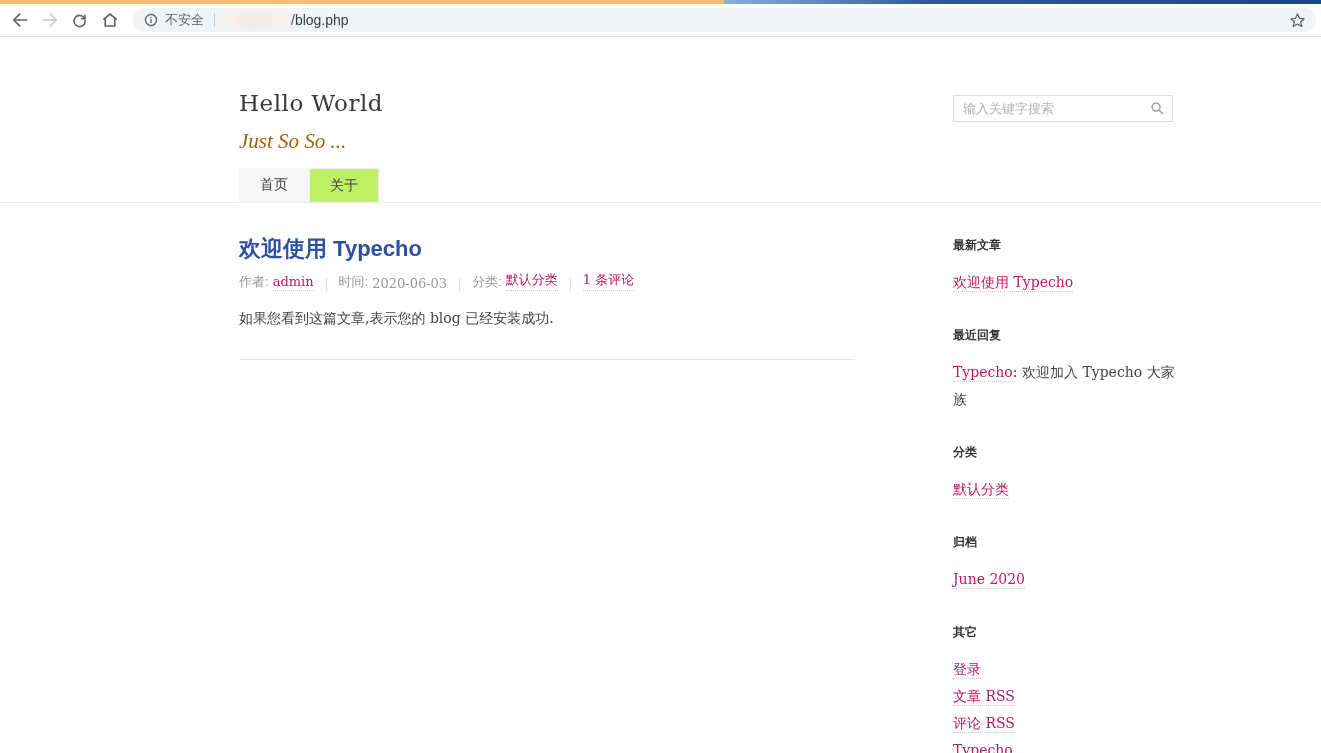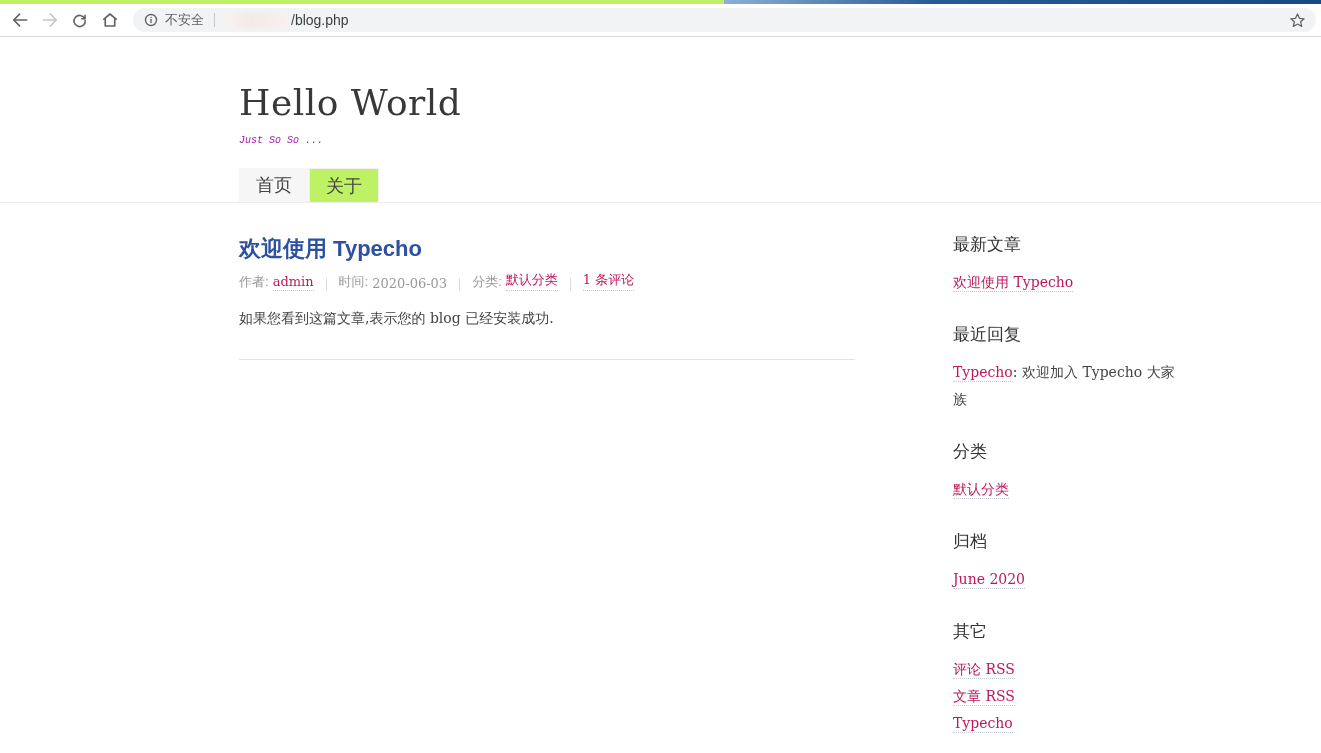--- a/index.html
+++ b/index.html
@@ -5,21 +5,21 @@
   * { box-sizing: border-box; }
   html,body { margin:0; padding:0; }
   body {
     width:1321px; height:753px; position:relative; overflow:hidden;
     background:#fff; font-family:"Liberation Sans", sans-serif;
     -webkit-font-smoothing:antialiased;
   }
   .serif { font-family:"DejaVu Serif","Liberation Serif",serif; }
 
   
-  .chrome { position:absolute; top:0; left:0; width:100%; height:37px; background:#bef264; z-index:10; }
+  .chrome { position:absolute; top:0; left:0; width:100%; height:37px; background:#fdba74; z-index:10; }
   .theme-strip { position:absolute; top:0; left:724px; right:0; height:4px;
     background:linear-gradient(to right,#8cb0d6 0%,#2a5a94 35%,#174a80 100%); }
   .toolbar { position:absolute; top:4px; left:0; right:0; height:33px;
     display:flex; align-items:center; background:#fff; border-bottom:1px solid #d9dadc; }
   .nav-btn { width:27px; height:28px; margin-left:3px; display:flex; align-items:center; justify-content:center;
     color:#5f6368; border-radius:50%; }
   .nav-btn:first-child { margin-left:6px; }
   .nav-btn.disabled { color:#c4c7cb; }
   .omnibox { position:absolute; left:133px; right:5px; top:4px; height:24px;
     background:#f1f3f4; border-radius:12px; display:flex; align-items:center; }
@@ -32,50 +32,50 @@
   .url-text { font-size:14px; color:#3c4043; margin-left:2px; }
   .omni-spacer { flex:1; }
   .star-btn { width:26px; height:24px; display:flex; align-items:center; justify-content:center;
     color:#5f6368; margin-right:6px; }
 
   
   .page { position:absolute; top:37px; left:0; width:100%; height:716px; background:#fff; }
   .header-rule { position:absolute; top:165px; left:0; width:100%; height:1px; background:#ededee; }
   .container { position:relative; margin-left:239px; width:934px; }
 
-  .site-title { margin:0; padding-top:44px; line-height:44px; font-size:36px; font-weight:400;
+  .site-title { margin:0; padding-top:44px; line-height:44px; font-size:23px; font-weight:400;
     color:#383838; font-family:"DejaVu Serif","Liberation Serif",serif; letter-spacing:.5px; }
-  .site-subtitle { margin:6px 0 0; line-height:20px; font-size:10px; font-style:italic; color:#a21caf;
-    font-family:Liberation Mono, monospace; }
+  .site-subtitle { margin:6px 0 0; line-height:20px; font-size:21px; font-style:italic; color:#a16207;
+    font-family:Liberation Serif, serif; }
 
   .search { position:absolute; top:58px; left:714px; width:220px; height:27px; }
   .search input { width:100%; height:100%; border:1px solid #ddd; background:#fff;
     padding:0 30px 0 9px; font-size:13px; color:#444; outline:none; font-family:inherit; }
   .search input::placeholder { color:#b3b3b3; }
   .search .search-icon { position:absolute; right:7px; top:5px; color:#999; }
 
   .nav { margin-top:17px; display:flex; position:relative; z-index:2; }
   .tab { height:34px; width:70px; display:flex; align-items:center; justify-content:center;
-    font-size:18px; color:#444; cursor:default;font-family:Liberation Mono, monospace; }
+    font-size:14px; color:#444; cursor:default;font-family:Liberation Mono, monospace; }
   .tab.active { background:#f6f6f6; }
   .tab.plain { background:#bef264; border:1px solid #f0f0f0; border-bottom:none; }
 
   
   .main { width:616px; }
   .post-title { margin:34px 0 0; font-size:22px; line-height:26px; font-weight:700; color:#2d51a0; }
   .post-meta { margin-top:9px; display:flex; align-items:flex-end; font-size:13px; color:#999; }
   .post-meta .lbl { margin-right:4px; }
   .meta-sep { width:1px; height:13px; background:#ddd; margin:0 12px; }
   a.lnk { color:#be185d; text-decoration:none; border-bottom:1px dotted #c3cad8; padding-bottom:1px; }
   .post-body { margin-top:16px; font-size:14px; line-height:22px; color:#444; }
   .post-rule { margin:30px 0 0; border:none; border-top:1px solid #e4e4e4; width:616px; }
 
   
   .sidebar { position:absolute; left:714px; top:197px; width:222px; }
-  .sb-section h3 { margin:28px 0 13px; font-size:17px; line-height:22px; font-weight:400; color:#333; }
+  .sb-section h3 { margin:28px 0 13px; font-size:12px; line-height:22px; font-weight:700; color:#333; }
   .sb-section:first-child h3 { margin-top:0; }
   .sb-list { list-style:none; margin:0; padding:0; }
   .sb-list li { line-height:27px; font-size:14px; color:#444; }
   .sb-list a { font-family:"DejaVu Serif","Liberation Serif",serif; }
   .reply-rest { font-family:"DejaVu Serif","Liberation Serif",serif; color:#444; }
 </style>
 </head>
 <body>
 
 <div class="chrome">
@@ -129,20 +129,29 @@
 </div>
 
 <div class="page">
   <div class="header-rule"></div>
 
   <div class="container">
 
     <h1 class="site-title">Hello World</h1>
     <p class="site-subtitle">Just So So ...</p>
 
+    <div class="search">
+      <input type="text" placeholder="输入关键字搜索" style="">
+      <span class="search-icon">
+        <svg width="17" height="17" viewBox="0 0 24 24" fill="none" stroke="currentColor" stroke-width="2" stroke-linecap="round">
+            <circle cx="10" cy="10" r="5.6"></circle>
+            <line x1="14.3" y1="14.3" x2="19" y2="19"></line>
+          </svg>
+      </span>
+    </div>
 
     <div class="nav">
       <div class="tab active">首页</div>
       <div class="tab plain">关于</div>
     </div>
 
     <div class="main">
       <h2 class="post-title">欢迎使用 Typecho</h2>
       <div class="post-meta">
         <span class="lbl">作者:</span>
@@ -195,24 +204,27 @@
           <li>
             <a class="lnk">June 2020</a>
           </li>
         </ul>
       </div>
 
       <div class="sb-section">
         <h3>其它</h3>
         <ul class="sb-list">
           <li>
+            <a class="lnk">登录</a>
+          </li>
+          <li>
+            <a class="lnk">文章 RSS</a>
+          </li>
+          <li>
             <a class="lnk">评论 RSS</a>
-          </li>
-          <li>
-            <a class="lnk">文章 RSS</a>
           </li>
           <li>
             <a class="lnk">Typecho</a>
           </li>
         </ul>
       </div>
 
     </div>
   </div>
 </div>

